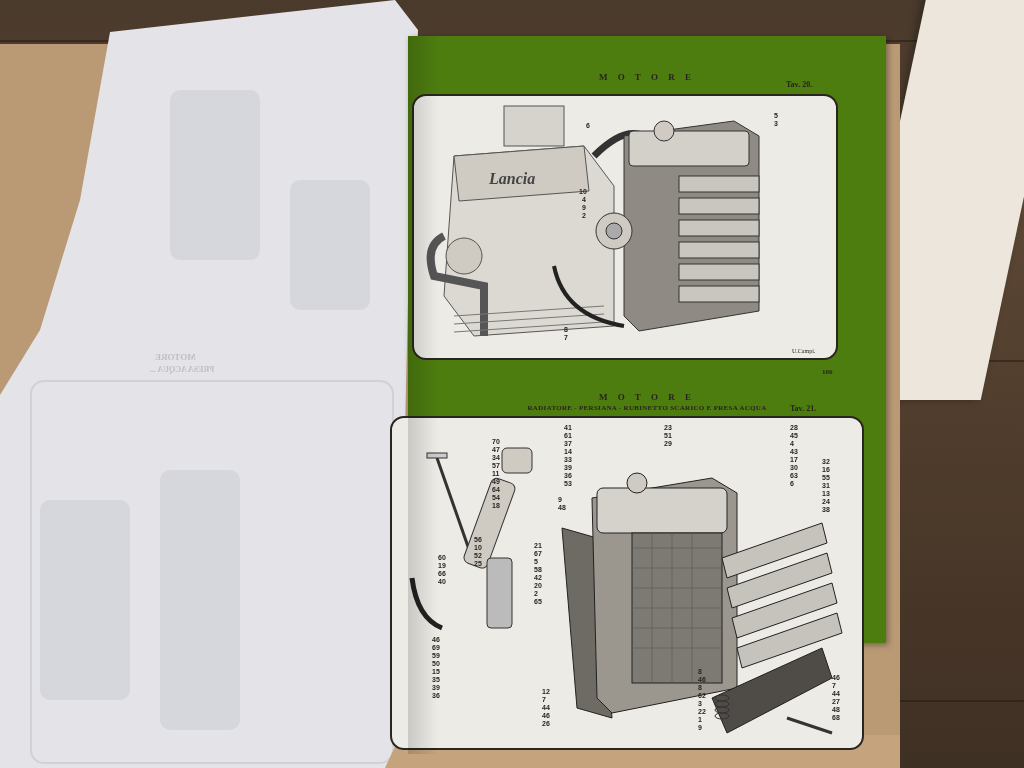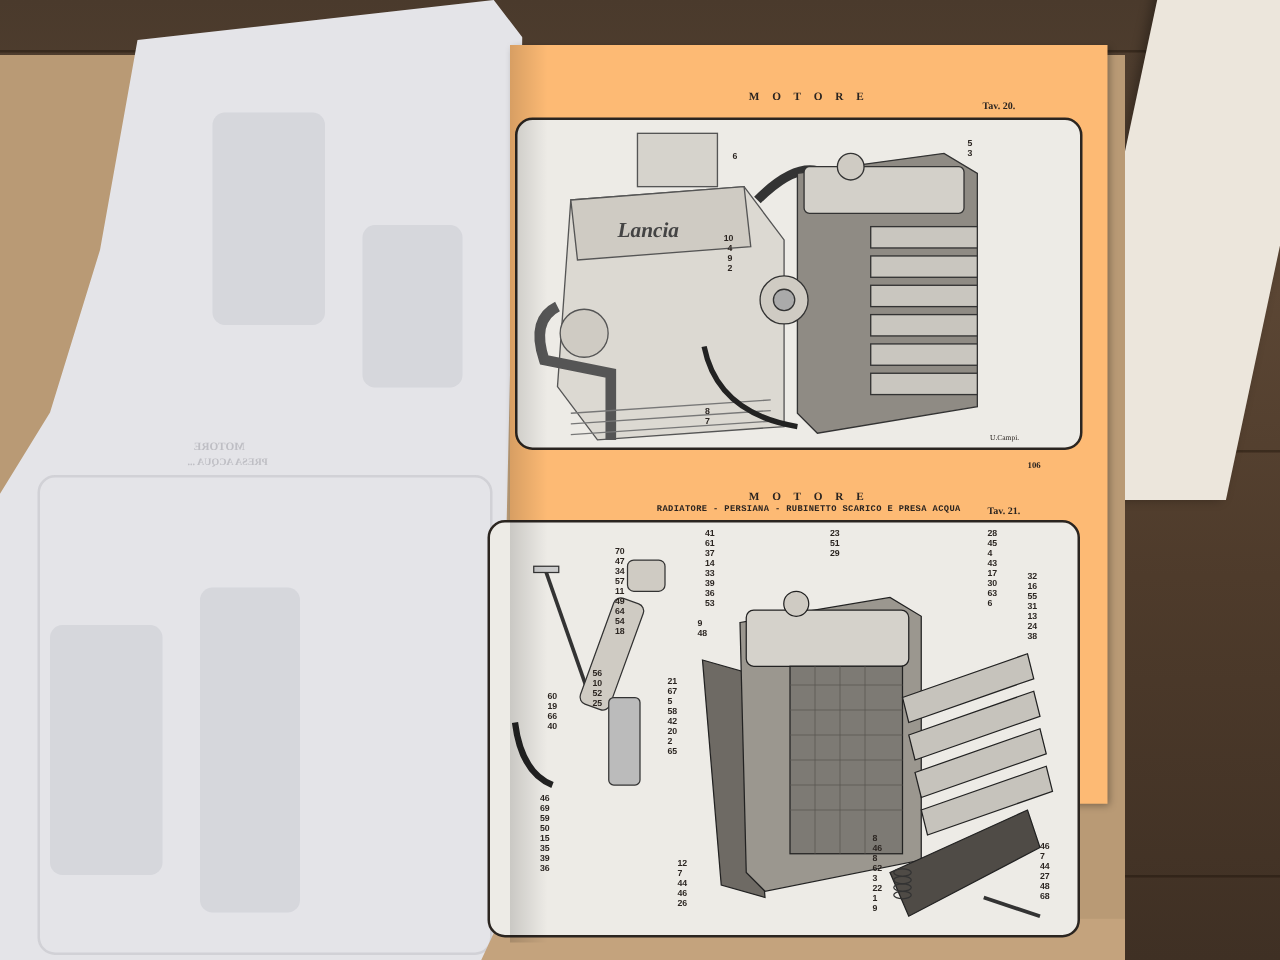--- a/index.html
+++ b/index.html
@@ -28,21 +28,21 @@
   }
   .left-ghost {
     position:absolute; left:30px; top:380px; width:360px; height:380px;
     border:2px solid rgba(150,150,160,0.25); border-radius:14px;
   }
   .ghost-title { position:absolute; left:155px; top:352px; color:rgba(120,120,130,0.35); font-size:9px; font-weight:bold; transform:scaleX(-1); }
   .ghost-sub { position:absolute; left:150px; top:365px; color:rgba(120,120,130,0.35); font-size:8px; font-weight:bold; transform:scaleX(-1); }
   .ghost-blob { position:absolute; background:rgba(150,155,165,0.18); border-radius:10px; }
   .right-page {
     position:absolute; left:408px; top:36px; width:478px; height:607px;
-    background:#fdba74; box-shadow:2px 2px 6px rgba(0,0,0,0.35);
+    background:#4d7c0f; box-shadow:2px 2px 6px rgba(0,0,0,0.35);
   }
   .page-shadow {
     position:absolute; left:408px; top:36px; width:30px; height:718px;
     background:linear-gradient(90deg, rgba(0,0,0,0.15), transparent);
   }
   .plate-title { position:absolute; left:0; width:100%; text-align:center; font-weight:bold; color:#2a2420; }
   .plate-heading { font-size:9px; letter-spacing:4px; }
   .plate-sub { font-size:7px; letter-spacing:0.3px; }
   .plate-num { position:absolute; font-size:8px; font-weight:bold; color:#2a2420; }
   .frame {
@@ -74,21 +74,21 @@
   <div class="left-ghost"></div>
   <div class="ghost-title">MOTORE</div>
   <div class="ghost-sub">PRESA ACQUA ...</div>
 </div>
 
 <div class="right-page">
 
   <div class="plate-title plate-heading" style="top:36px;">M O T O R E</div>
   <div class="plate-num" style="left:378px;top:44px;">Tav. 20.</div>
 
-  <div class="frame" style="left:4px;top:58px;width:422px;height:262px;padding-left:28px;">
+  <div class="frame" style="left:4px;top:58px;width:422px;height:262px;">
     <svg class="illustration" viewBox="0 0 422 262">
 
       <path d="M40 60 L170 50 L200 90 L200 230 L60 240 L30 200 Z" fill="#dcd9d2" stroke="#555" stroke-width="1"></path>
       <path d="M40 60 L170 50 L175 95 L45 105 Z" fill="#cfcbc3" stroke="#555"></path>
       <text x="75" y="88" font-family="Liberation Serif, serif" font-style="italic" font-weight="bold" font-size="16" fill="#444">Lancia</text>
       <rect x="90" y="10" width="60" height="40" fill="#d6d3cc" stroke="#555"></rect>
 
       <path d="M30 140 Q10 150 20 180 L70 190 L70 240" fill="none" stroke="#555" stroke-width="8"></path>
       <circle cx="50" cy="160" r="18" fill="#cfcbc3" stroke="#555"></circle>
 
@@ -123,21 +123,21 @@
     <div class="callout" style="left:168px;top:116px;">2</div>
     <div class="callout" style="left:150px;top:230px;">8</div>
     <div class="callout" style="left:150px;top:238px;">7</div>
     <div class="callout" style="left:360px;top:16px;">5</div>
     <div class="callout" style="left:360px;top:24px;">3</div>
     <div class="signature" style="left:378px;top:252px;">U.Campi.</div>
   </div>
   <div class="page-number" style="left:414px;top:332px;">106</div>
 
   <div class="plate-title plate-heading" style="top:356px;">M O T O R E</div>
-  <div class="plate-title plate-sub" style="top:368px;font-family:Liberation Mono, monospace;">RADIATORE - PERSIANA - RUBINETTO SCARICO E PRESA ACQUA</div>
+  <div class="plate-title plate-sub" style="top:368px;">RADIATORE - PERSIANA - RUBINETTO SCARICO E PRESA ACQUA</div>
   <div class="plate-num" style="left:382px;top:368px;font-family:Liberation Serif, serif;">Tav. 21.</div>
 
   <div class="frame" style="left:-18px;top:380px;width:470px;height:330px;">
     <svg class="illustration" viewBox="0 0 470 330">
 
       <line x1="45" y1="40" x2="80" y2="140" stroke="#333" stroke-width="3"></line>
       <rect x="35" y="35" width="20" height="5" fill="#ccc" stroke="#333"></rect>
 
       <rect x="85" y="60" width="25" height="90" rx="6" fill="#cfcbc3" stroke="#333" transform="rotate(20 97 105)"></rect>
       <rect x="110" y="30" width="30" height="25" rx="5" fill="#cfcbc3" stroke="#333"></rect>

